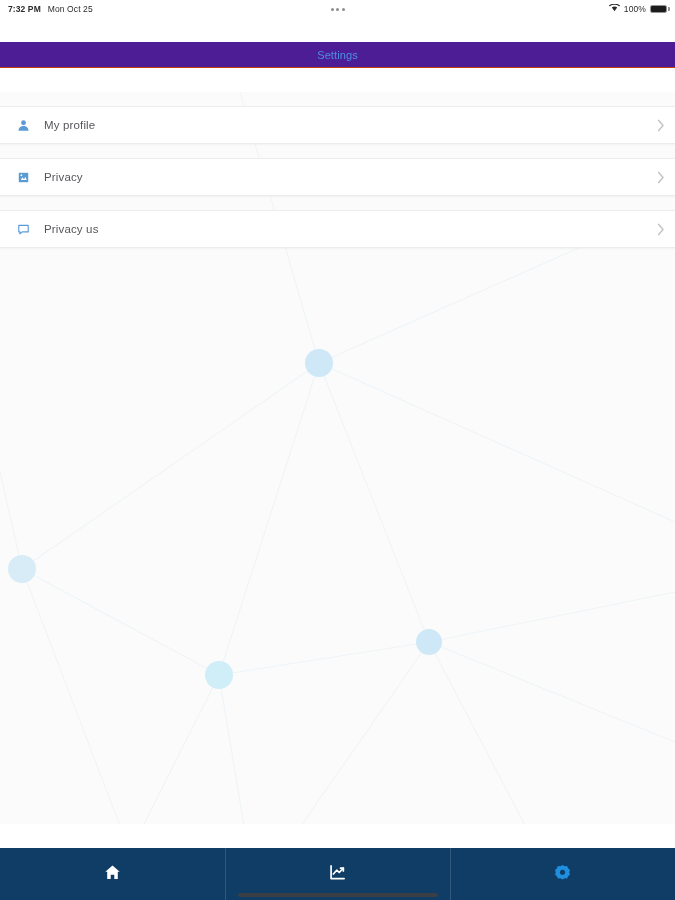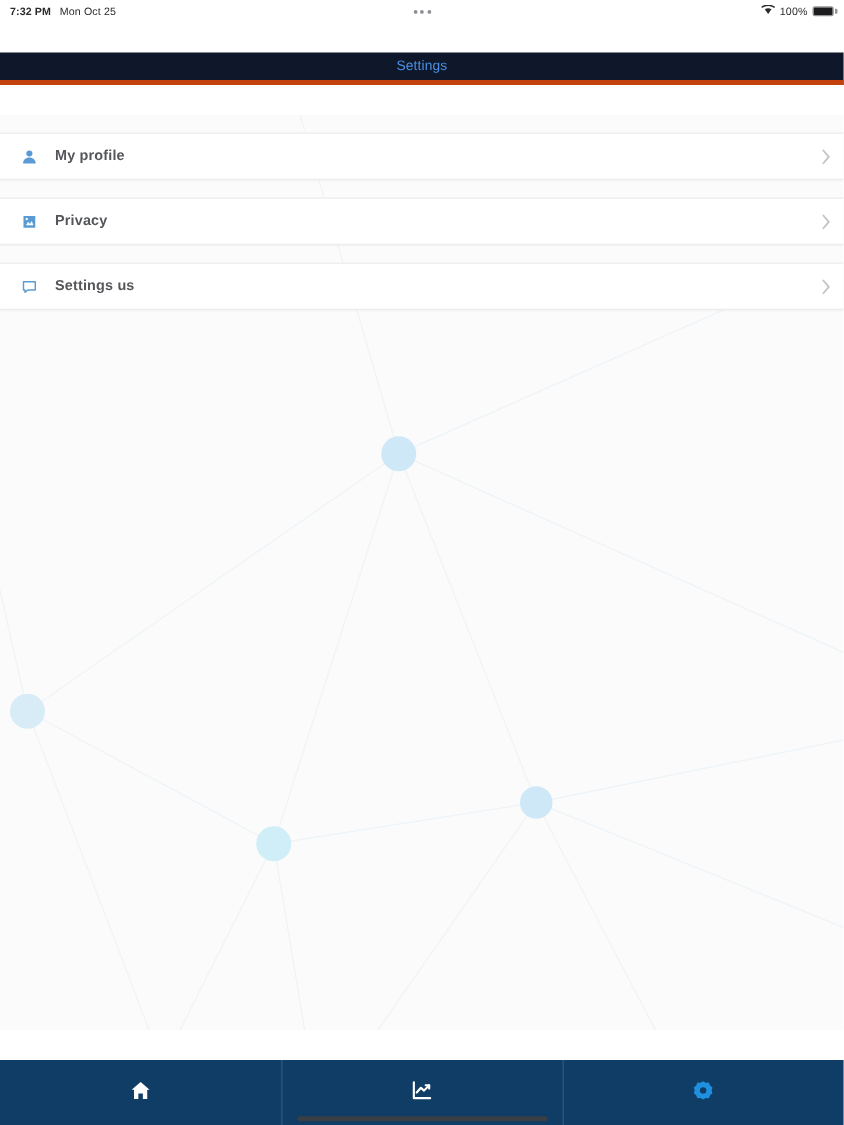--- a/index.html
+++ b/index.html
@@ -53,23 +53,23 @@
   }
   .batt .nub {
     position:absolute; right:-2.5px; top:2.3px;
     width:1.6px; height:3.4px; border-radius:0 1px 1px 0;
     background:rgba(0,0,0,.42);
   }
 
   
   .navbar {
     flex:0 0 26px; height:26px;
-    background:#0f172a;
+    background:#4c1d95;
     display:flex; align-items:center; justify-content:center;
-    border-bottom:4px solid #c2410c;
+    border-bottom:1px solid #c2410c;
     z-index:20;
   }
   .navbar .title {
     font-size:11px; color:#4a90e2; letter-spacing:.1px;
   }
 
   
   .content {
     position:relative;
     flex:1 1 auto;
@@ -78,21 +78,21 @@
   }
 
   
   .netbg {
     position:absolute; left:0; top:0;
     width:675px; height:800px;
     z-index:0;
     pointer-events:none;
   }
 
-  .list-wrap { position:relative; z-index:5;font-weight:bold; }
+  .list-wrap { position:relative; z-index:5; }
 
   .group { margin-top:14px; }
 
   .row {
     position:relative;
     height:38px;
     background:#ffffff;
     border-top:1px solid #ececec;
     border-bottom:1px solid #ececec;
     display:flex; align-items:center;
@@ -248,21 +248,21 @@
         </div>
       </div>
 
       <div class="group">
         <div class="row">
           <span class="ico">
             <svg width="13" height="13" viewBox="0 0 16 16" fill="none" stroke="currentColor" stroke-width="1.4" stroke-linejoin="round">
               <path d="M2.2 3 H13.8 V11 H6.4 L3.7 13.4 V11 H2.2 Z"></path>
             </svg>
           </span>
-          <span class="label">Settings us</span>
+          <span class="label">Privacy us</span>
           <span class="chev">
             <svg width="8" height="13" viewBox="0 0 8 14" fill="none" stroke="currentColor" stroke-width="1.6" stroke-linecap="round" stroke-linejoin="round">
                 <path d="M1.5 1.5 L6.2 7 L1.5 12.5"></path>
               </svg>
           </span>
         </div>
       </div>
 
     </div>
   </div>

